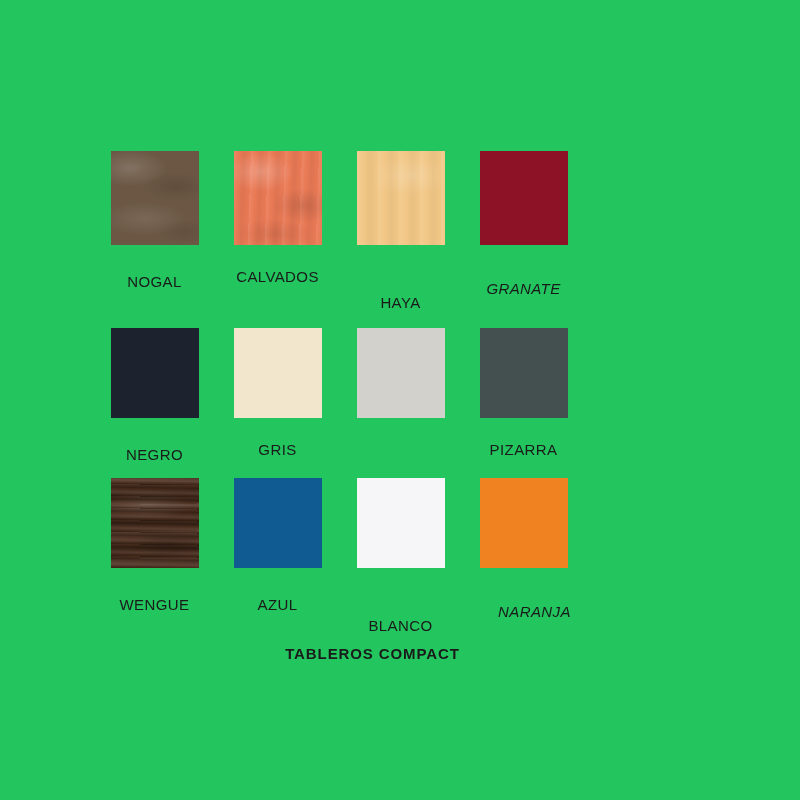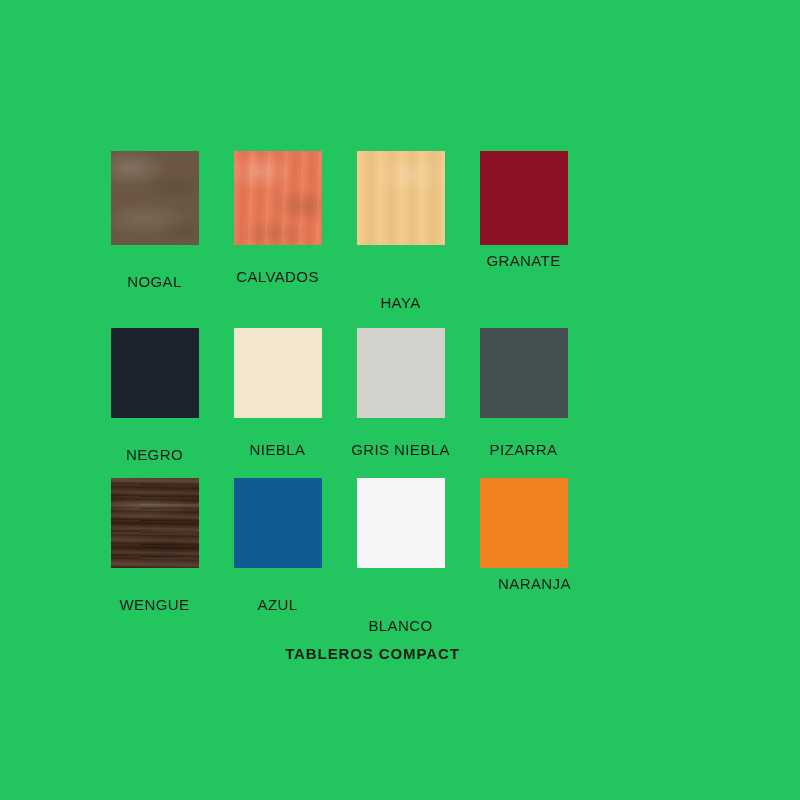--- a/index.html
+++ b/index.html
@@ -71,21 +71,21 @@
   .row-3 .swatch-chip { height: 90px; }
 
   .swatch-row.row-1 { margin-bottom: 0; }
   .swatch-row.row-2 { margin-top: 18px; }
   .swatch-row.row-3 { margin-top: 16px; }
 
   
   .lbl-pad-a { padding-top: 29px; }
   .lbl-pad-b { padding-top: 24px; }
   .lbl-pad-c { padding-top: 50px; }
-  .lbl-pad-d { padding-top: 8px; }
+  .lbl-pad-d { padding-top: 36px; font-style: italic; }
 
   
   .tex {
     position: absolute;
     inset: 0;
     pointer-events: none;
   }
 
   
   .tex-soft {
@@ -197,28 +197,27 @@
         <div class="swatch-chip" style="background-color: rgb(29, 35, 46);">
           <div class="tex tex-flat"></div>
         </div>
         <div class="swatch-label lbl-pad-a" style="color: rgb(26, 26, 26);">NEGRO</div>
       </div>
 
       <div class="swatch-cell">
         <div class="swatch-chip" style="background-color: rgb(242, 230, 205);">
           <div class="tex tex-flat"></div>
         </div>
-        <div class="swatch-label lbl-pad-b" style="color: rgb(26, 26, 26);">NIEBLA</div>
+        <div class="swatch-label lbl-pad-b" style="color: rgb(26, 26, 26);">GRIS</div>
       </div>
 
       <div class="swatch-cell">
         <div class="swatch-chip" style="background-color: rgb(210, 209, 204);">
           <div class="tex tex-flat"></div>
         </div>
-        <div class="swatch-label lbl-pad-b" style="color: rgb(26, 26, 26);">GRIS NIEBLA</div>
       </div>
 
       <div class="swatch-cell">
         <div class="swatch-chip" style="background-color: rgb(68, 80, 79);">
           <div class="tex tex-flat"></div>
         </div>
         <div class="swatch-label lbl-pad-b" style="color: rgb(26, 26, 26);">PIZARRA</div>
       </div>
 
     </div>

